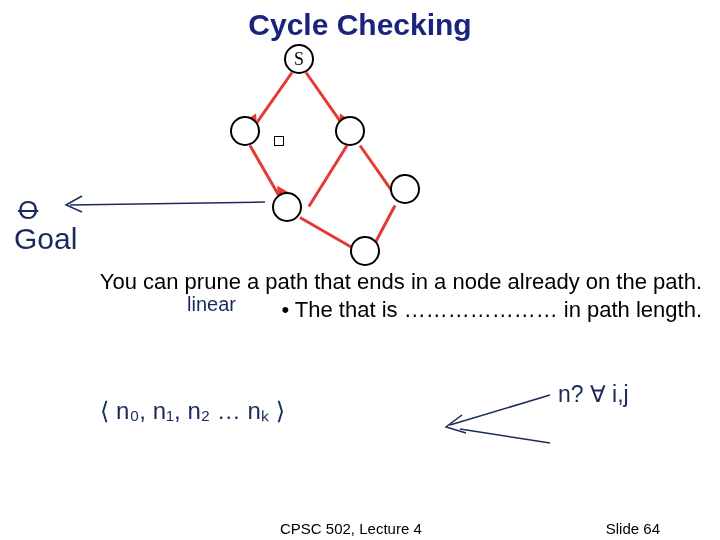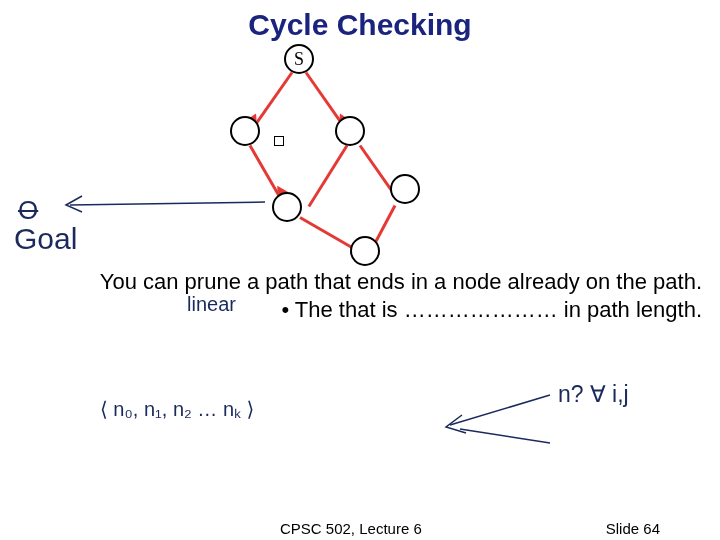--- a/index.html
+++ b/index.html
@@ -162,31 +162,31 @@
   </div>
 
   <div class="body-text">
     <span class="row">You can prune a path that ends in a node already on the path.</span>
     <span class="row row2">
       <span>• The that is ………………… in path length.</span>
       <span class="inline-hand" style="left:152px; top:-4px;margin-left:13px;">linear</span>
     </span>
   </div>
 
-  <div class="handwriting" style="left:100px; top:398px; font-size:20px;">
+  <div class="handwriting" style="left:100px; top:398px; font-size:24px;">
     <span>⟨ n₀, n₁, n₂ … nₖ ⟩</span>
   </div>
 
   <svg class="hand-arrow" style="left:430px; top:385px;" width="140" height="70">
     <line x1="120" y1="10" x2="20" y2="40" stroke="#1a2a5c" stroke-width="1.5"></line>
     <polyline points="32,30 16,42 36,48" fill="none" stroke="#1a2a5c" stroke-width="1.5"></polyline>
     <line x1="120" y1="58" x2="30" y2="44" stroke="#1a2a5c" stroke-width="1.5"></line>
   </svg>
   <div class="handwriting" style="left:558px; top:382px; font-size:23px; width:120px;">
     <span>n? ∀ i,j</span>
   </div>
 
   <div class="footer">
-    <span class="footer-left">CPSC 502, Lecture 6</span>
+    <span class="footer-left">CPSC 502, Lecture 4</span>
     <span class="footer-right">Slide 64</span>
   </div>
 
 </div>
 
 </body></html>

